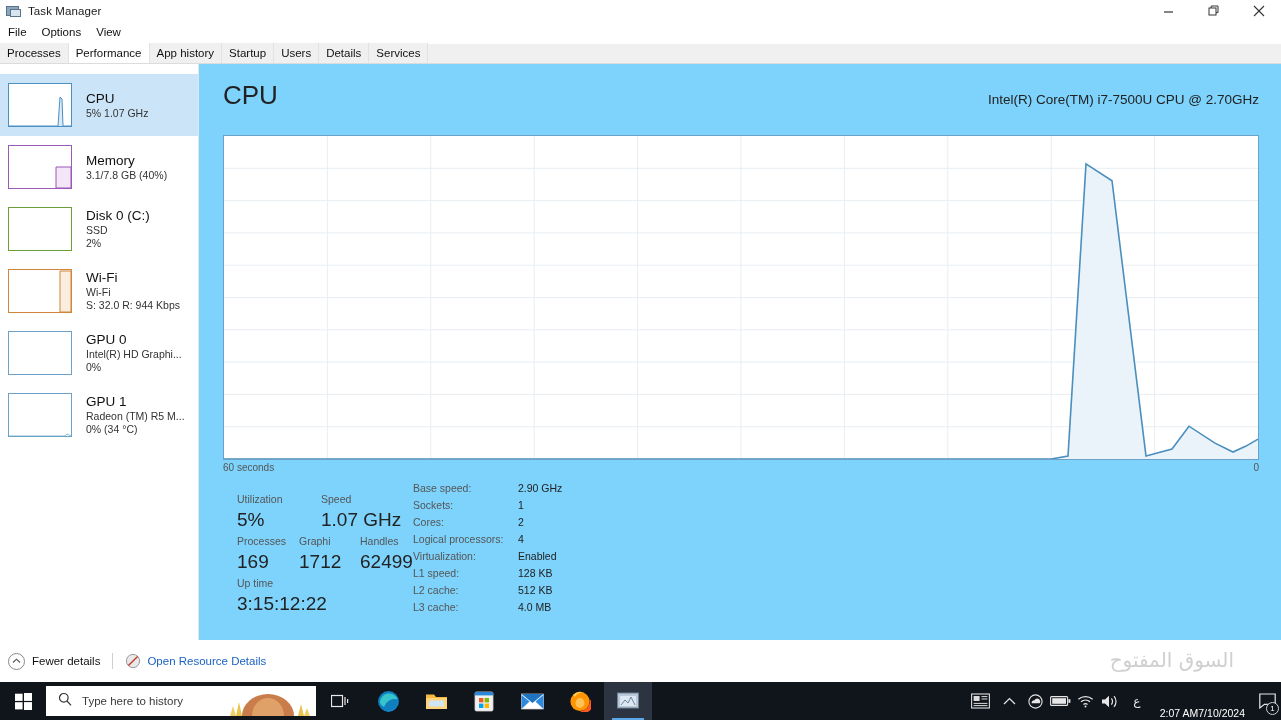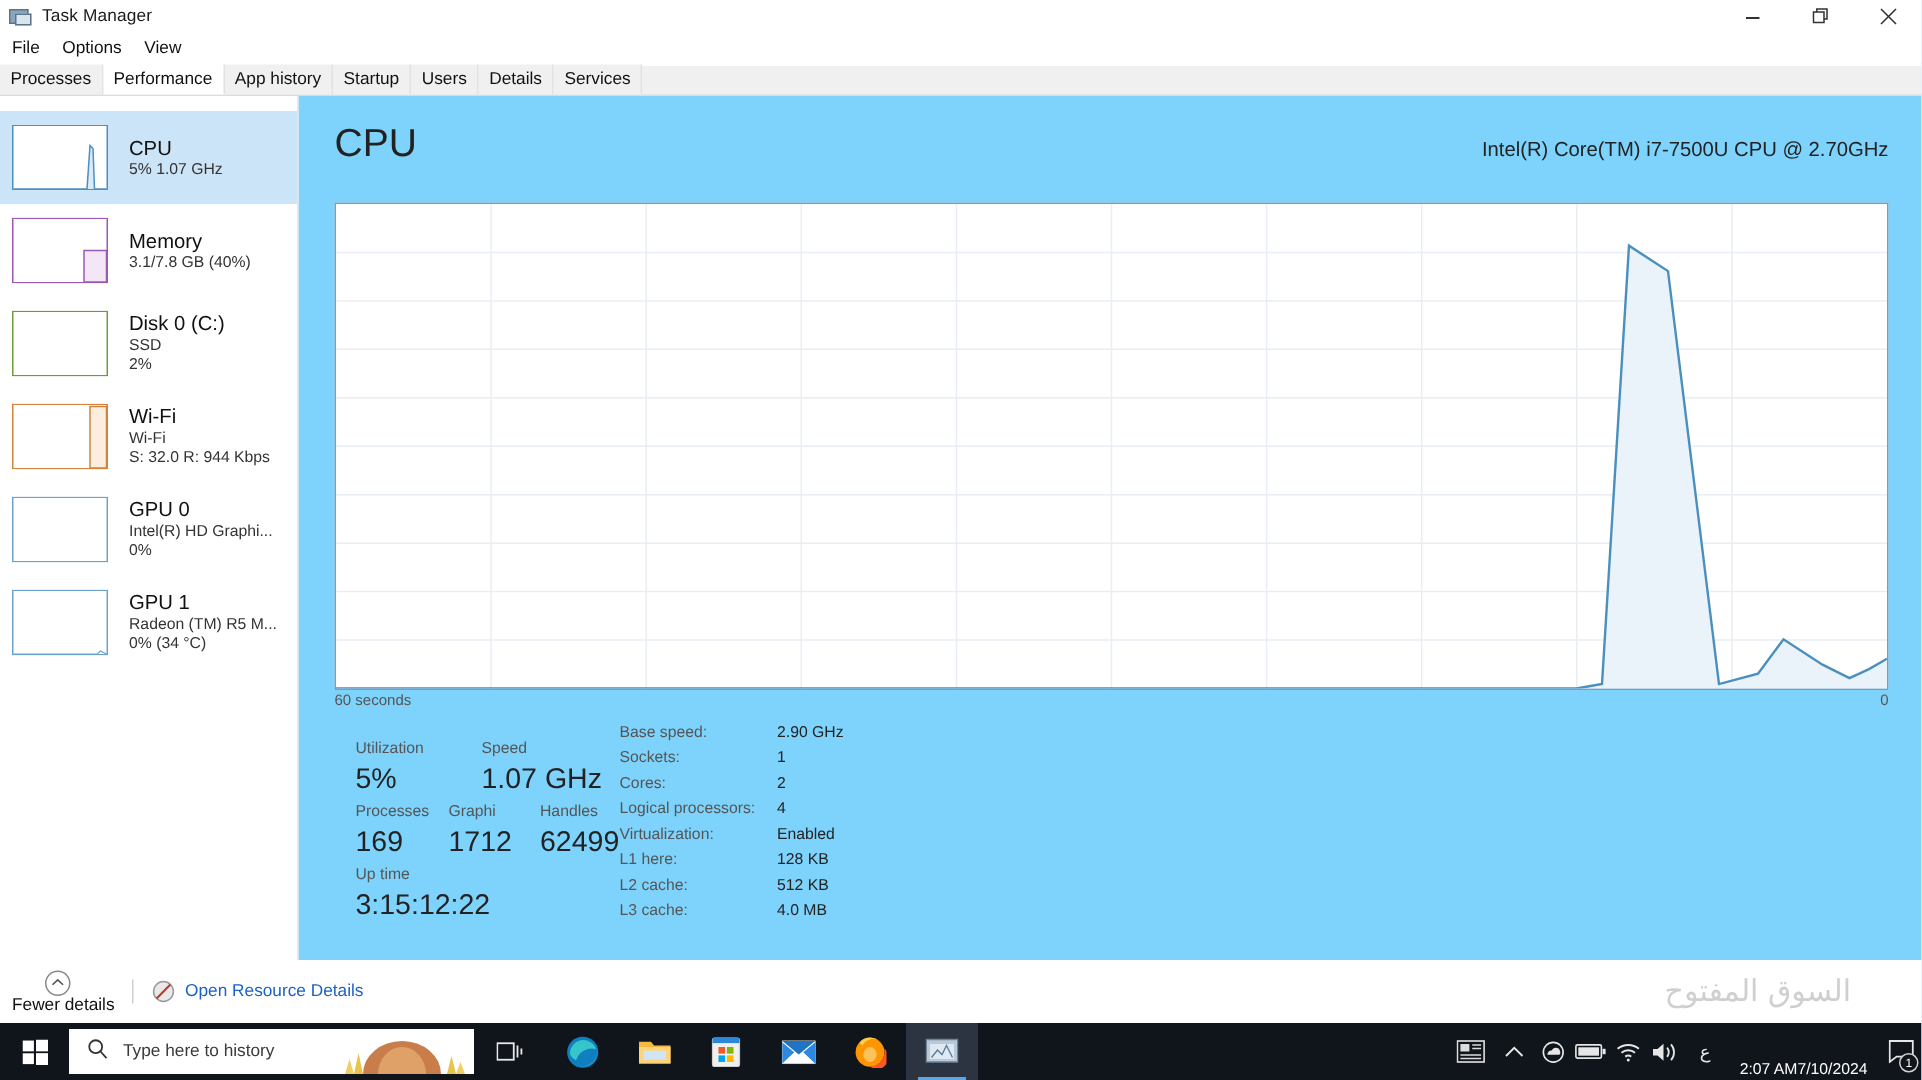--- a/index.html
+++ b/index.html
@@ -125,21 +125,21 @@
   .stats-right { position: absolute; left: 190px; top: 0; width: 320px; }
   .drow { display: flex; height: 17px; align-items: flex-start; }
   .d-lbl { font-size: 10.5px; color: #555; width: 105px; }
   .d-val { font-size: 10.5px; color: #222; }
 
   
   .statusbar {
     position: absolute; left: 0; top: 640px; width: 1281px; height: 42px;
     background: #ffffff; display: flex; align-items: center; padding-left: 8px;
   }
-  .fewer { display: flex; align-items: center; margin-right: 10px; flex-direction: column; }
+  .fewer { display: flex; align-items: center; margin-right: 10px; }
   .circ-icon {
     width: 17px; height: 17px; border: 1px solid #888; border-radius: 50%;
     display: flex; align-items: center; justify-content: center; margin-right: 7px;
   }
   .fewer-lbl { font-size: 11.5px; color: #111; }
   .vdiv { width: 1px; height: 16px; background: #cfcfcf; margin: 0 12px 0 2px; }
   .rm-icon { width: 16px; height: 16px; margin-right: 6px; position: relative; }
   .rm-link { font-size: 11.5px; color: #1a62c4; }
 
   
@@ -424,21 +424,21 @@
           </div>
           <div class="drow">
             <div class="d-lbl">Logical processors:</div>
             <div class="d-val">4</div>
           </div>
           <div class="drow">
             <div class="d-lbl">Virtualization:</div>
             <div class="d-val">Enabled</div>
           </div>
           <div class="drow">
-            <div class="d-lbl">L1 here:</div>
+            <div class="d-lbl">L1 speed:</div>
             <div class="d-val">128 KB</div>
           </div>
           <div class="drow">
             <div class="d-lbl">L2 cache:</div>
             <div class="d-val">512 KB</div>
           </div>
           <div class="drow">
             <div class="d-lbl">L3 cache:</div>
             <div class="d-val">4.0 MB</div>
           </div>

